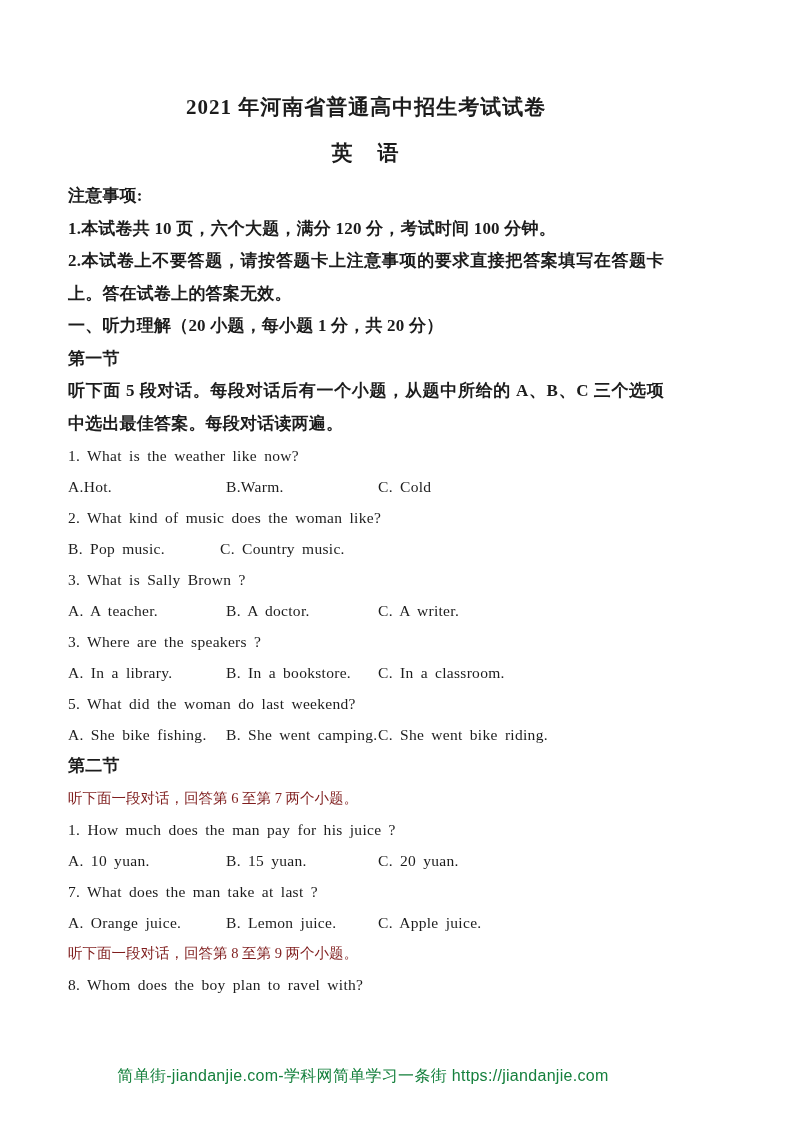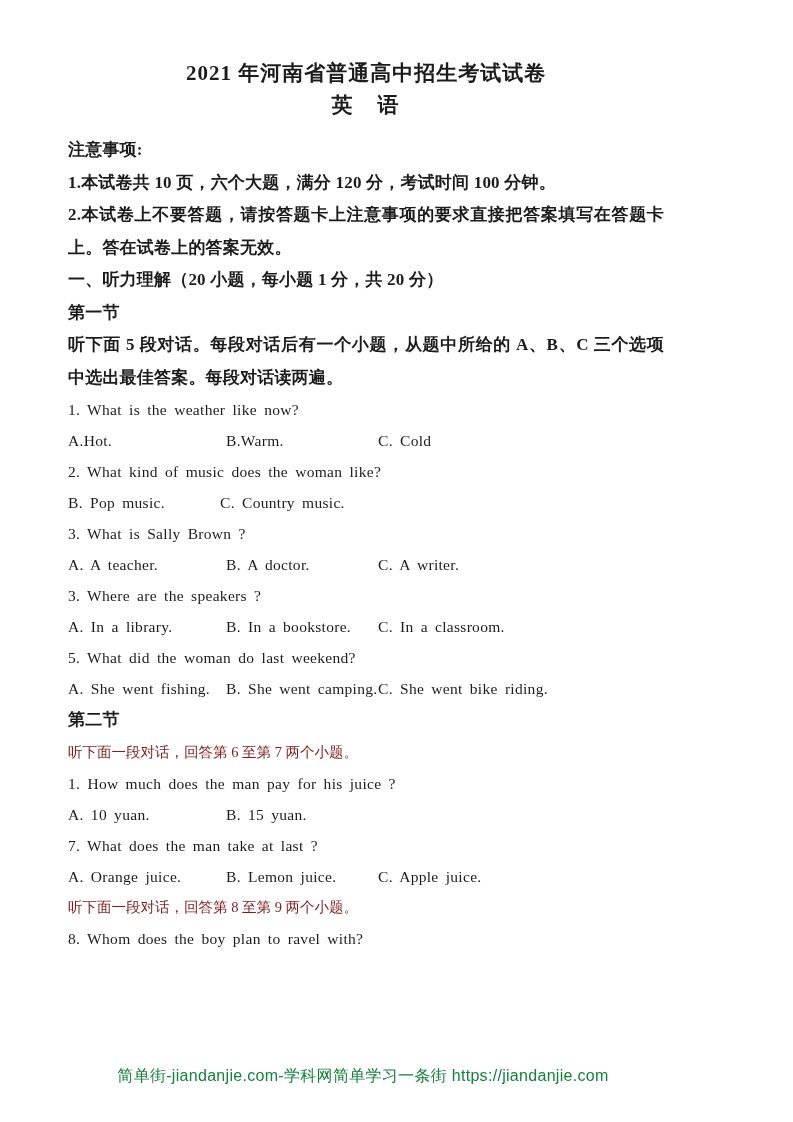--- a/index.html
+++ b/index.html
@@ -6,39 +6,38 @@
   html, body {
     width: 793px; height: 1122px;
     background: #ffffff;
     color: #1c1c1c;
     font-family: "Liberation Serif", serif;
     overflow: hidden;
     position: relative;
   }
   .page {
     width: 726px; height: 1122px;
-    padding: 58px 62px 0 68px;
+    padding: 92px 62px 0 68px;
     position: relative;
   }
   
   .title {
     text-align: center;
     font-size: 21px;
     font-weight: 700;
     letter-spacing: 1px;
     line-height: 30px;
   }
   .subject {
     text-align: center;
     font-size: 21px;
     font-weight: 700;
     line-height: 30px;
-    margin-top: 4px;
+    margin-top: 16px;
     letter-spacing: 2px;
-    font-family: Liberation Mono, monospace;
   }
   
   .cnb {
     font-size: 17px;
     font-weight: 700;
     line-height: 32.5px;
     text-align: justify;
     letter-spacing: 0.2px;
   }
   .notice-h { margin-top: 12px; }
@@ -117,33 +116,34 @@
 
   <p class="q">3. Where are the speakers ?</p>
   <div class="opts">
     <span class="o1">A. In a library.</span>
     <span class="o2">B. In a bookstore.</span>
     <span class="o3">C. In a classroom.</span>
   </div>
 
   <p class="q">5. What did the woman do last weekend?</p>
   <div class="opts">
-    <span class="o1">A. She went fishing.</span>
+    <span class="o1">A. She bike fishing.</span>
     <span class="o2">B. She went camping.</span>
     <span class="o3">C. She went bike riding.</span>
   </div>
 
   <p class="cnb">第二节</p>
 
   <p class="hint">听下面一段对话，回答第 6 至第 7 两个小题。</p>
 
   <p class="q">1. How much does the man pay for his juice ?</p>
   <div class="opts">
     <span class="o1">A. 10 yuan.</span>
     <span class="o2">B. 15 yuan.</span>
+    <span class="o3">C. 20 yuan.</span>
   </div>
 
   <p class="q">7. What does the man take at last ?</p>
   <div class="opts">
     <span class="o1">A. Orange juice.</span>
     <span class="o2">B. Lemon juice.</span>
     <span class="o3">C. Apple juice.</span>
   </div>
 
   <p class="hint">听下面一段对话，回答第 8 至第 9 两个小题。</p>

